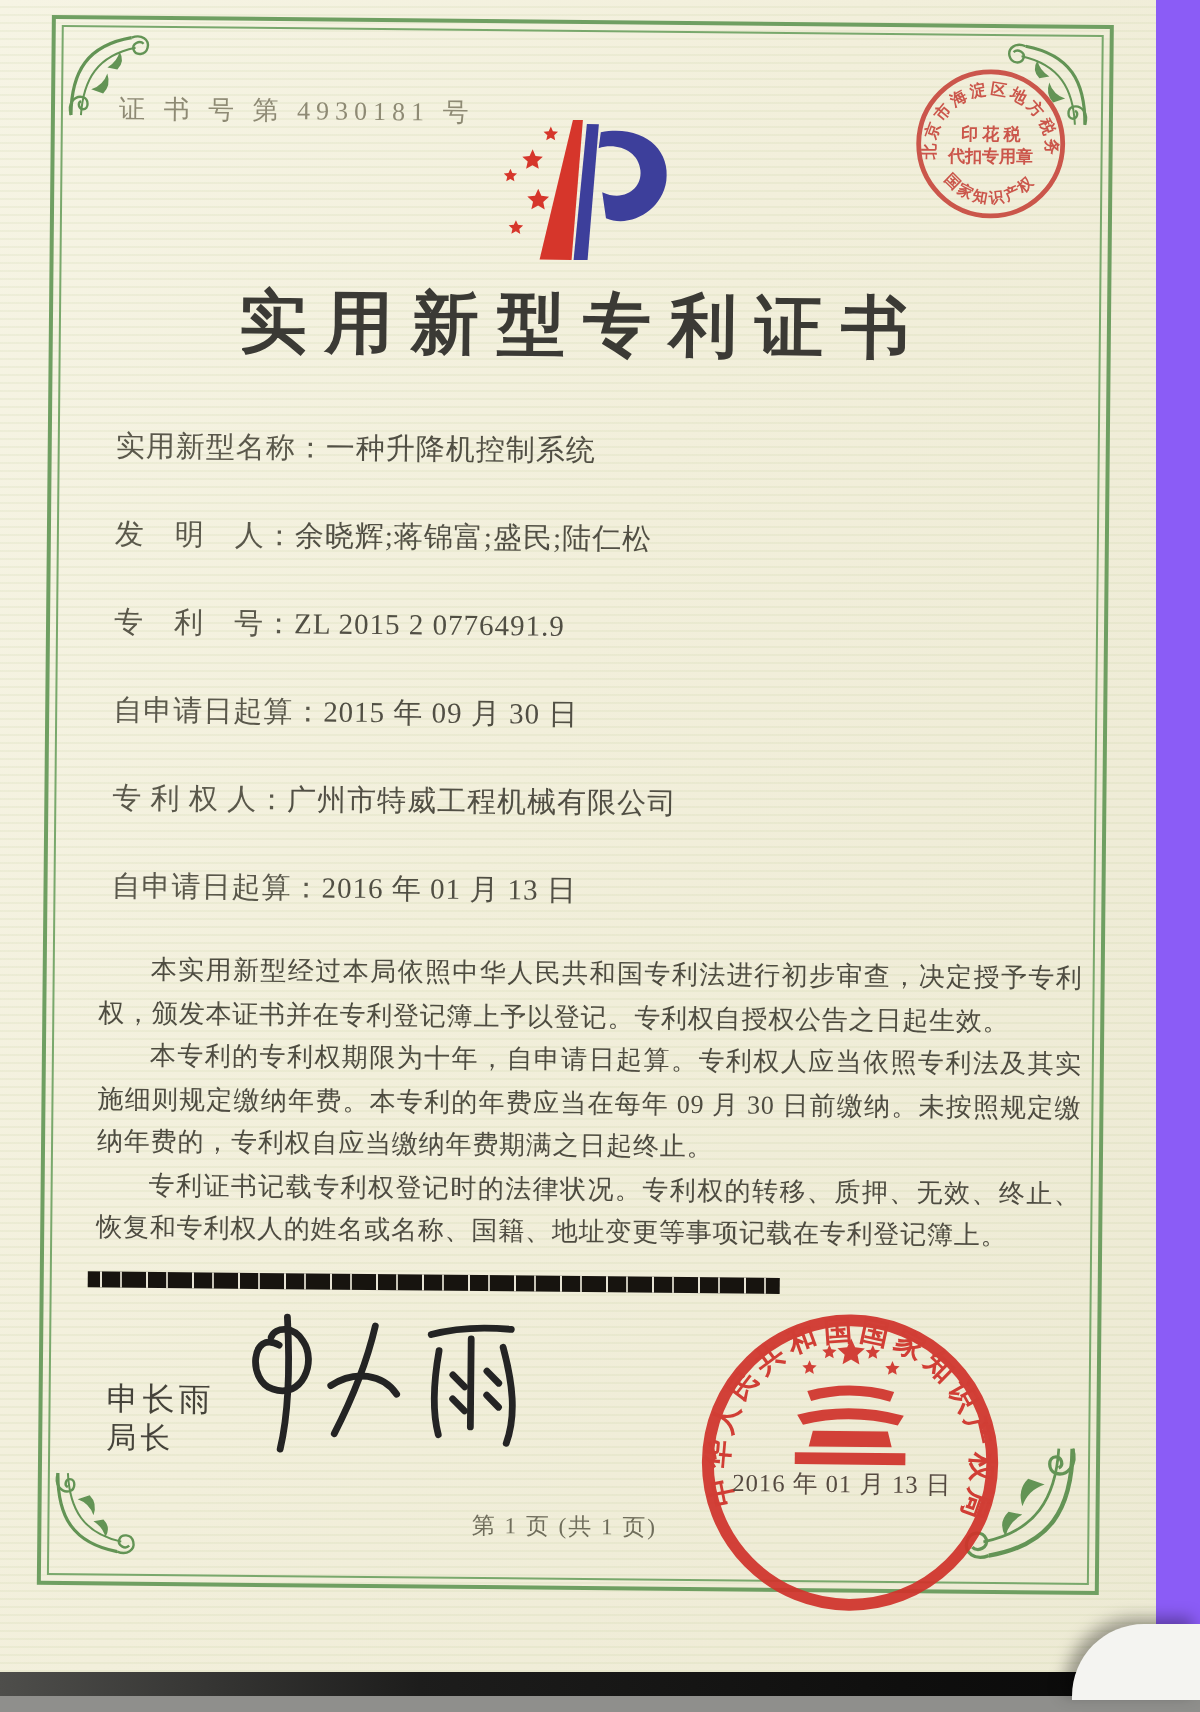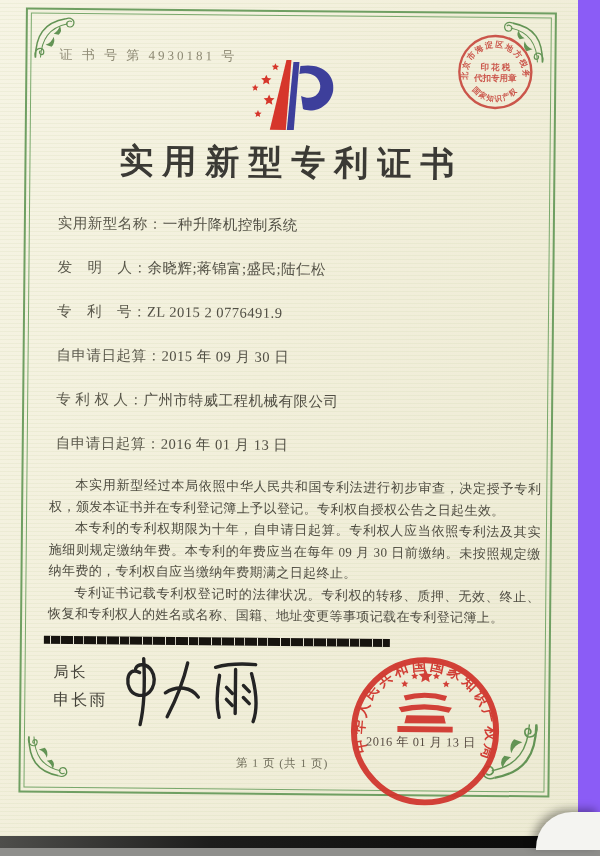--- a/index.html
+++ b/index.html
@@ -51,21 +51,21 @@
   
   .body-text{position:absolute;left:50px;top:476px;width:492px;color:#4e4c41;
     font-size:13px;line-height:21.5px;text-align:justify;}
   .body-text p{margin:0;text-indent:2em;letter-spacing:.4px;}
 
   
   .barcode{position:absolute;left:46px;top:638px;width:346px;height:8px;background:#17140f;
     background-image:repeating-linear-gradient(90deg,rgba(243,240,224,0) 0 6px,rgba(243,240,224,.95) 6px 7px,rgba(243,240,224,0) 7px 16px,rgba(243,240,224,.8) 16px 17px,rgba(243,240,224,0) 17px 23px);}
 
   
-  .director-title{position:absolute;left:56px;top:665px;font-size:15px;color:#45433a;letter-spacing:2px;font-family:Liberation Serif, serif;}
+  .director-title{position:absolute;left:56px;top:712px;font-size:15px;color:#45433a;letter-spacing:2px;font-family:Liberation Serif, serif;}
   .director-name{position:absolute;left:56px;top:692px;font-size:16px;color:#45433a;letter-spacing:2px;}
   .signature{position:absolute;left:118px;top:652px;width:160px;height:92px;}
 
   
   .seal{position:absolute;left:349px;top:651px;width:158px;height:158px;opacity:.93;}
 
   
   .footer{position:absolute;left:22px;top:756px;width:527px;text-align:center;
     font-size:11.5px;color:#6f6d5b;letter-spacing:1px;}
 </style>

